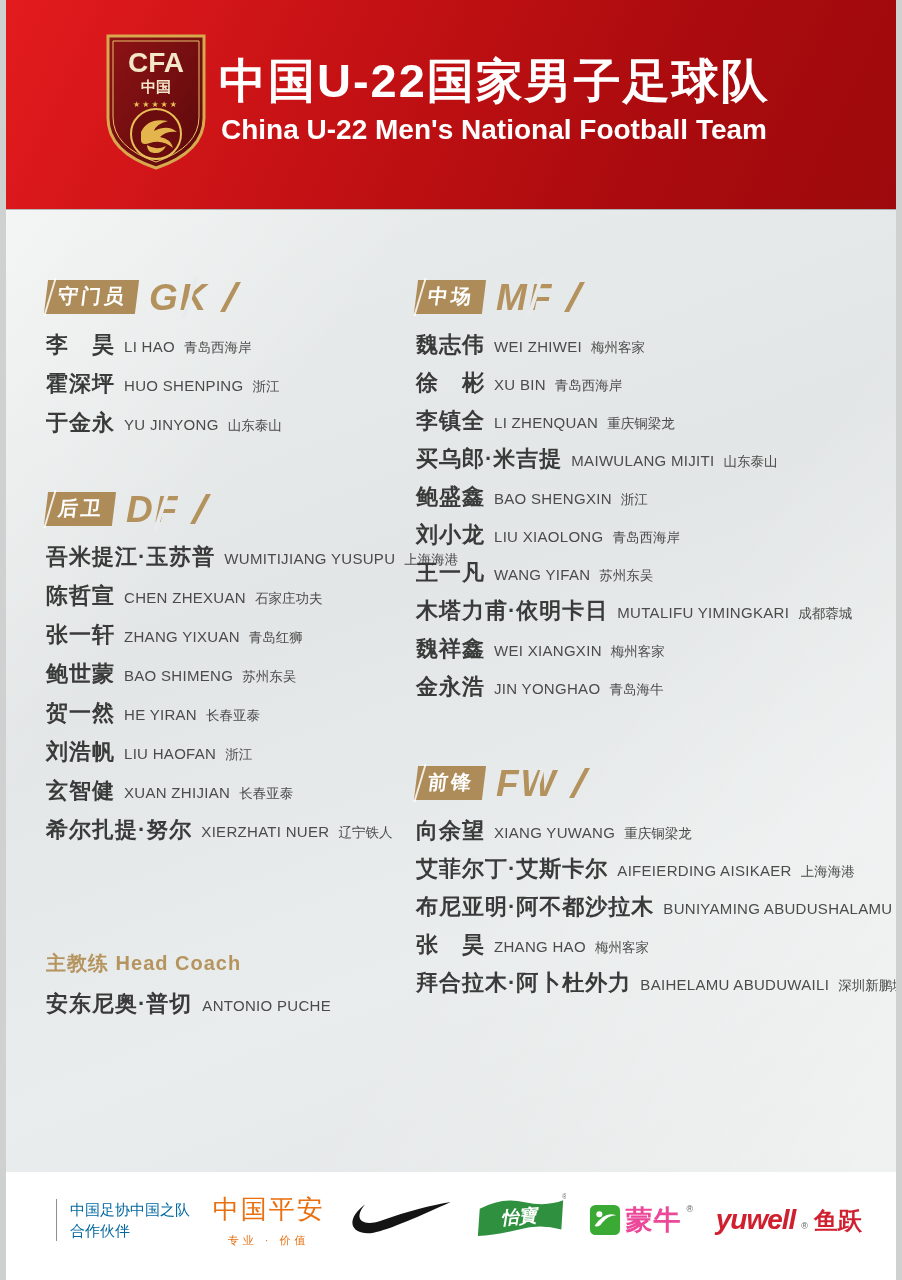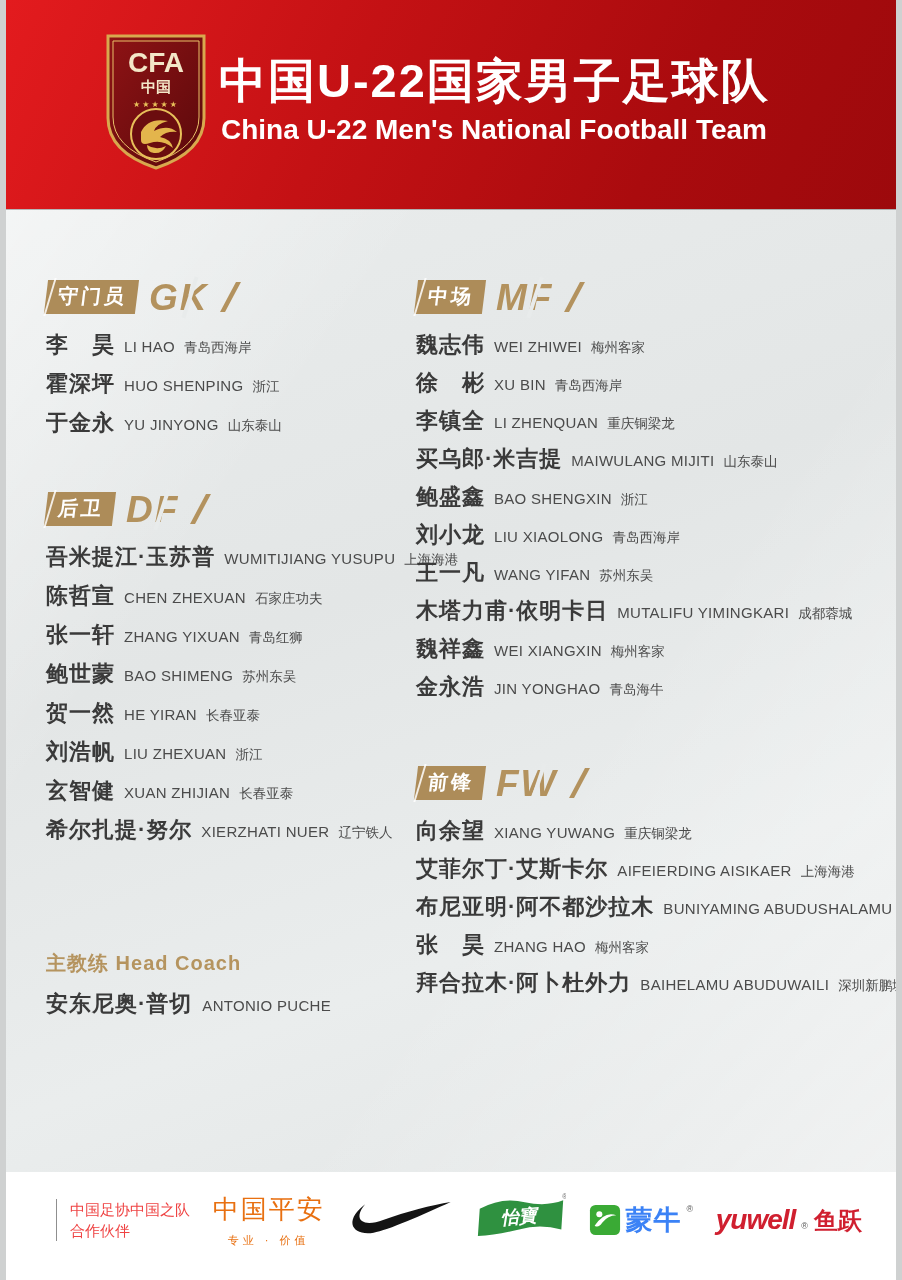--- a/index.html
+++ b/index.html
@@ -59,26 +59,26 @@
   
   .coach { position:absolute; left:40px; top:950px; }
   .coach-title { font-size:20px; font-weight:800; color:#b5945f; letter-spacing:1px; margin-bottom:12px; }
   .coach-line { display:flex; align-items:baseline; gap:10px; }
 
   
   .footer {
     position:absolute; left:0; top:1172px; width:902px; height:108px; background:#ffffff;
     display:flex; align-items:center; justify-content:space-between; padding:0 46px 12px 50px;
   }
-  .partner { border-left:1px solid #8f8f8f; padding-left:13px; font-size:15px; color:#ef4444; line-height:1.4; }
+  .partner { border-left:1px solid #8f8f8f; padding-left:13px; font-size:15px; color:#0369a1; line-height:1.4; }
   .pingan { text-align:center; }
   .pingan-name { font-size:26px; font-weight:400; color:#e87011; letter-spacing:2px; }
   .pingan-slogan { font-size:11px; color:#e87011; letter-spacing:4px; margin-top:6px; }
   .mengniu { display:flex; align-items:flex-start; gap:5px; }
-  .mengniu-text { font-size:27px; font-weight:800; color:#3b82f6; letter-spacing:1px; line-height:32px; }
+  .mengniu-text { font-size:27px; font-weight:800; color:#ec4899; letter-spacing:1px; line-height:32px; }
   .reg { font-size:9px; color:#555; vertical-align:top; }
   .yuwell { display:flex; align-items:baseline; gap:6px; }
   .yuwell-latin { font-size:28px; font-weight:800; font-style:italic; color:#d01f2f; letter-spacing:-1px; }
   .yuwell-cn { font-size:24px; font-weight:800; color:#d01f2f; }
 
   
   .watermark {
     position:absolute; right:12px; top:1282px; display:flex; align-items:center; gap:17px;
   }
   .wm-text {
@@ -170,21 +170,21 @@
     </div>
 
     <div class="row">
       <span class="p-name">贺一然</span>
       <span class="p-pinyin">HE YIRAN</span>
       <span class="p-club">长春亚泰</span>
     </div>
 
     <div class="row">
       <span class="p-name">刘浩帆</span>
-      <span class="p-pinyin">LIU ZHEXUAN</span>
+      <span class="p-pinyin">LIU HAOFAN</span>
       <span class="p-club">浙江</span>
     </div>
 
     <div class="row">
       <span class="p-name">玄智健</span>
       <span class="p-pinyin">XUAN ZHIJIAN</span>
       <span class="p-club">长春亚泰</span>
     </div>
 
     <div class="row">

